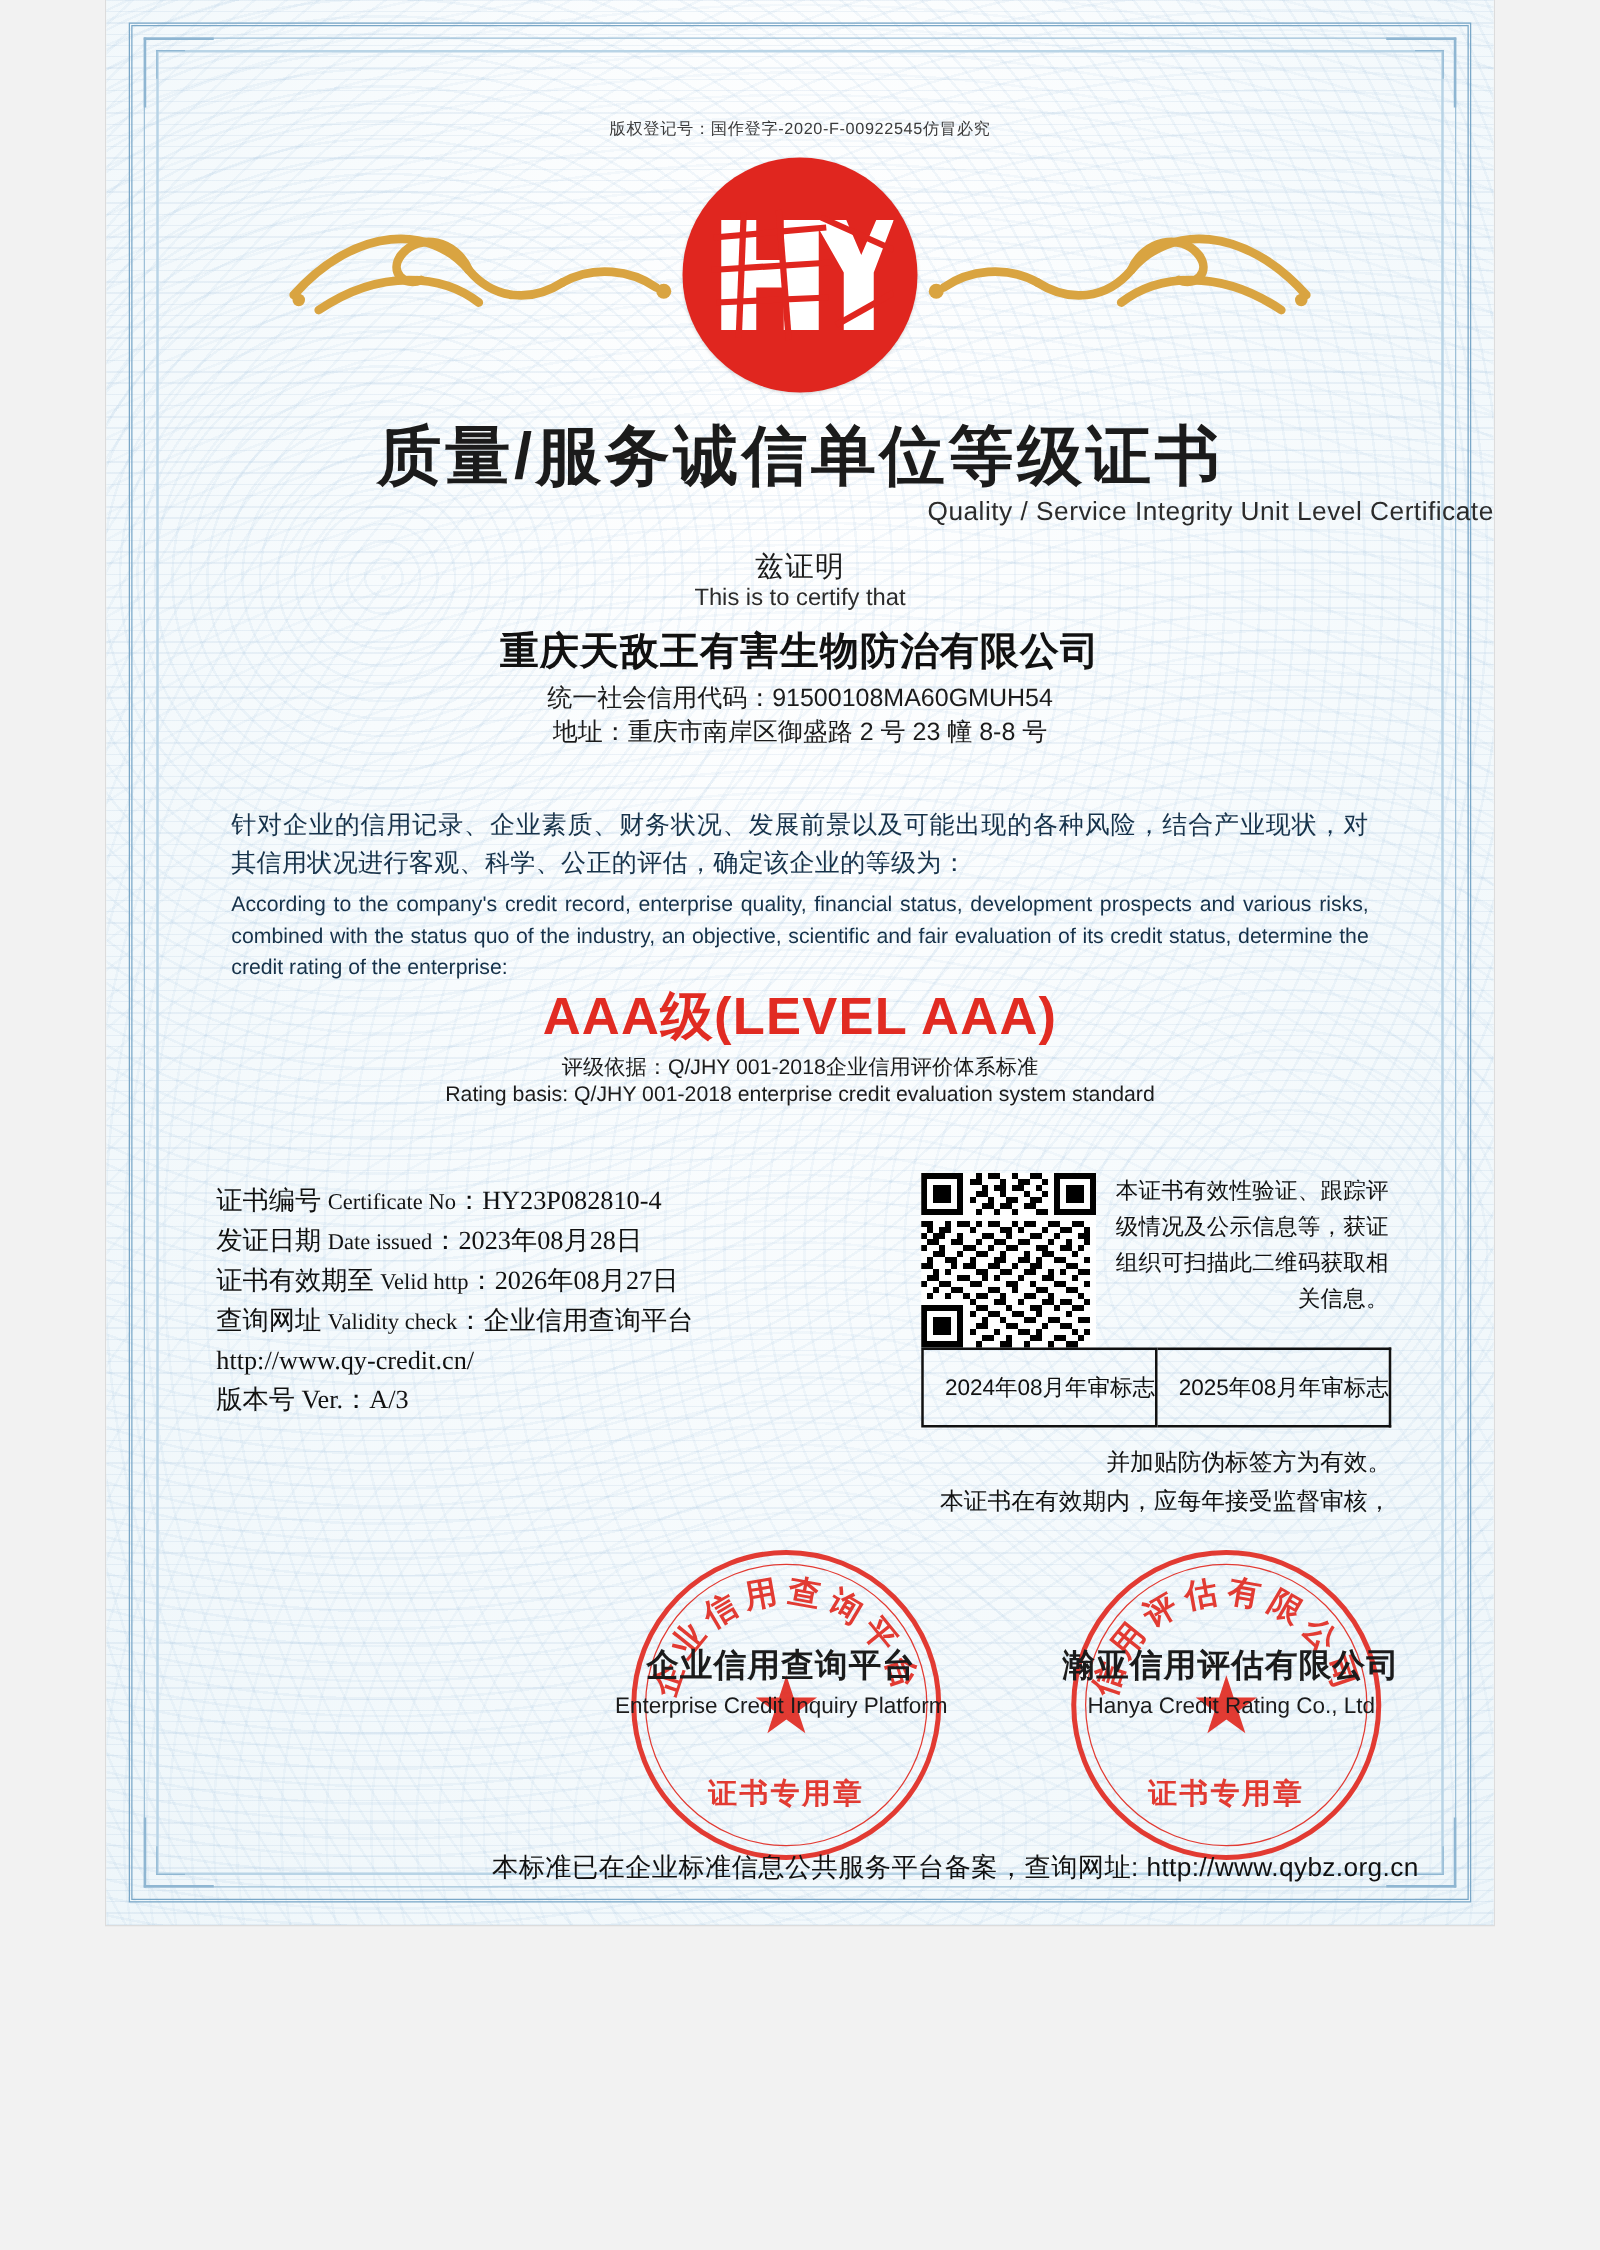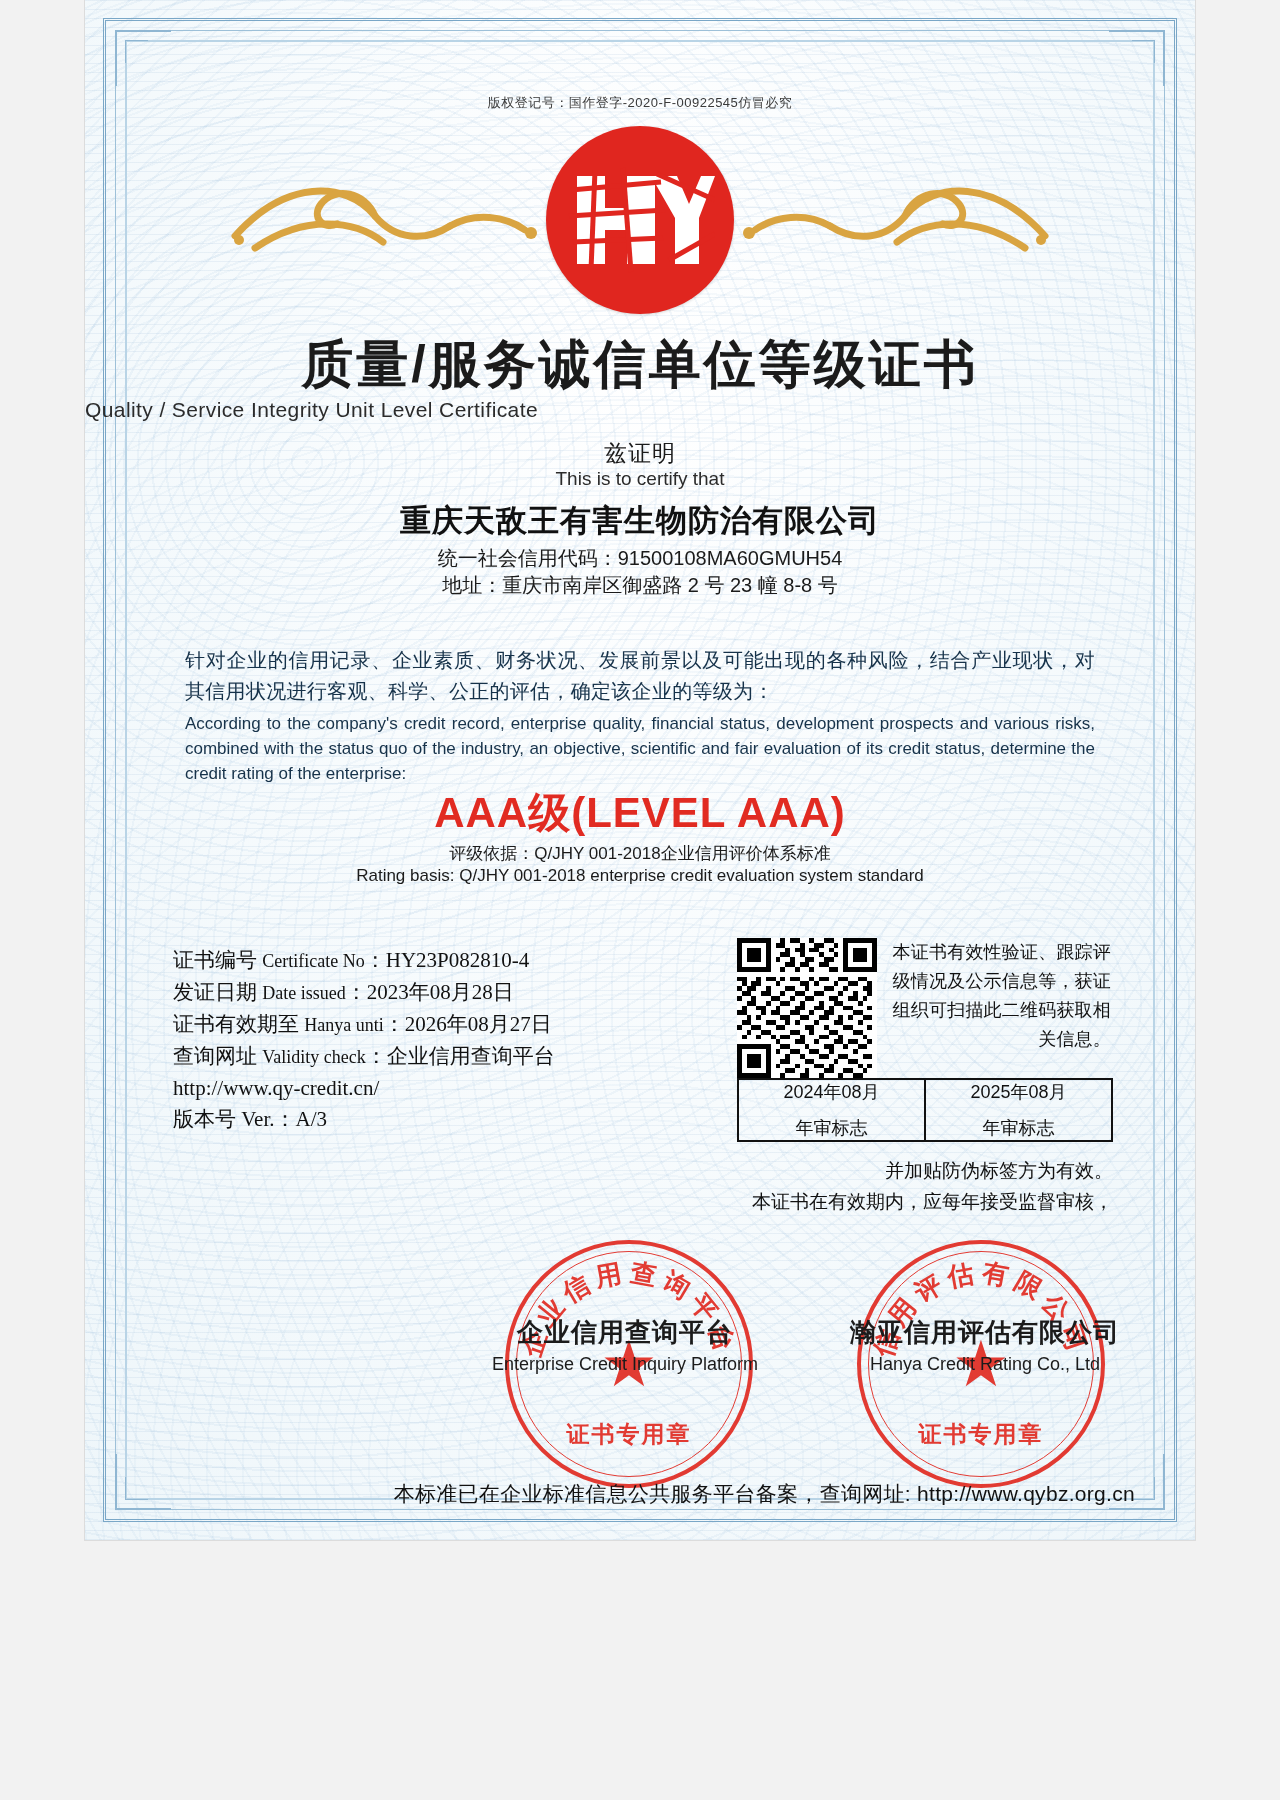--- a/index.html
+++ b/index.html
@@ -78,21 +78,21 @@
   }
   .logo-badge svg{display:block;}
 
   .title-cn{
     position:absolute;top:330px;left:0;width:100%;
     text-align:center;
     font-size:52px;font-weight:bold;color:#1b1b1b;letter-spacing:3px;
   }
   .title-en{
     position:absolute;top:398px;left:0;width:100%;
-    text-align:left;font-size:21px;color:#2b2b2b;letter-spacing:0.4px;
+    text-align:right;font-size:21px;color:#2b2b2b;letter-spacing:0.4px;
   }
   .certify-cn{
     position:absolute;top:438px;left:0;width:100%;
     text-align:center;font-size:23px;color:#1b1b1b;letter-spacing:1px;
   }
   .certify-en{
     position:absolute;top:468px;left:0;width:100%;
     text-align:center;font-size:19px;color:#2b2b2b;
   }
   .company{
@@ -146,21 +146,21 @@
   .qr-note{
     position:absolute;left:800px;top:938px;width:226px;
     font-size:18px;line-height:29px;color:#111;letter-spacing:0.2px;text-align:right;
   }
   .stamp-boxes{
     position:absolute;left:652px;top:1078px;width:376px;height:64px;
     display:flex;
   }
   .stamp-box{
     flex:1;border:2px solid #111;
-    display:flex;flex-direction:column;align-items:center;justify-content:space-between;
+    display:flex;flex-direction:row;align-items:center;justify-content:flex-end;
     font-size:18px;line-height:24px;color:#111;
   }
   .stamp-box + .stamp-box{border-left:none;}
   .audit-note{
     position:absolute;left:652px;top:1155px;width:376px;
     font-size:19px;line-height:31px;color:#111;text-align:right;
   }
 
   
   .seal{
@@ -286,21 +286,21 @@
     <div class="row">
       <span>证书编号</span>
       <span class="lbl-en">Certificate No</span><span>：HY23P082810-4</span>
     </div>
     <div class="row">
       <span>发证日期</span>
       <span class="lbl-en">Date issued</span><span>：2023年08月28日</span>
     </div>
     <div class="row">
       <span>证书有效期至</span>
-      <span class="lbl-en">Hanya unti</span><span>：2026年08月27日</span>
+      <span class="lbl-en">Velid http</span><span>：2026年08月27日</span>
     </div>
     <div class="row">
       <span>查询网址</span>
       <span class="lbl-en">Validity check</span><span>：企业信用查询平台</span>
     </div>
     <div class="url">http://www.qy-credit.cn/</div>
     <div>版本号 Ver.：A/3</div>
   </div>
 
   <div class="qr-block">

